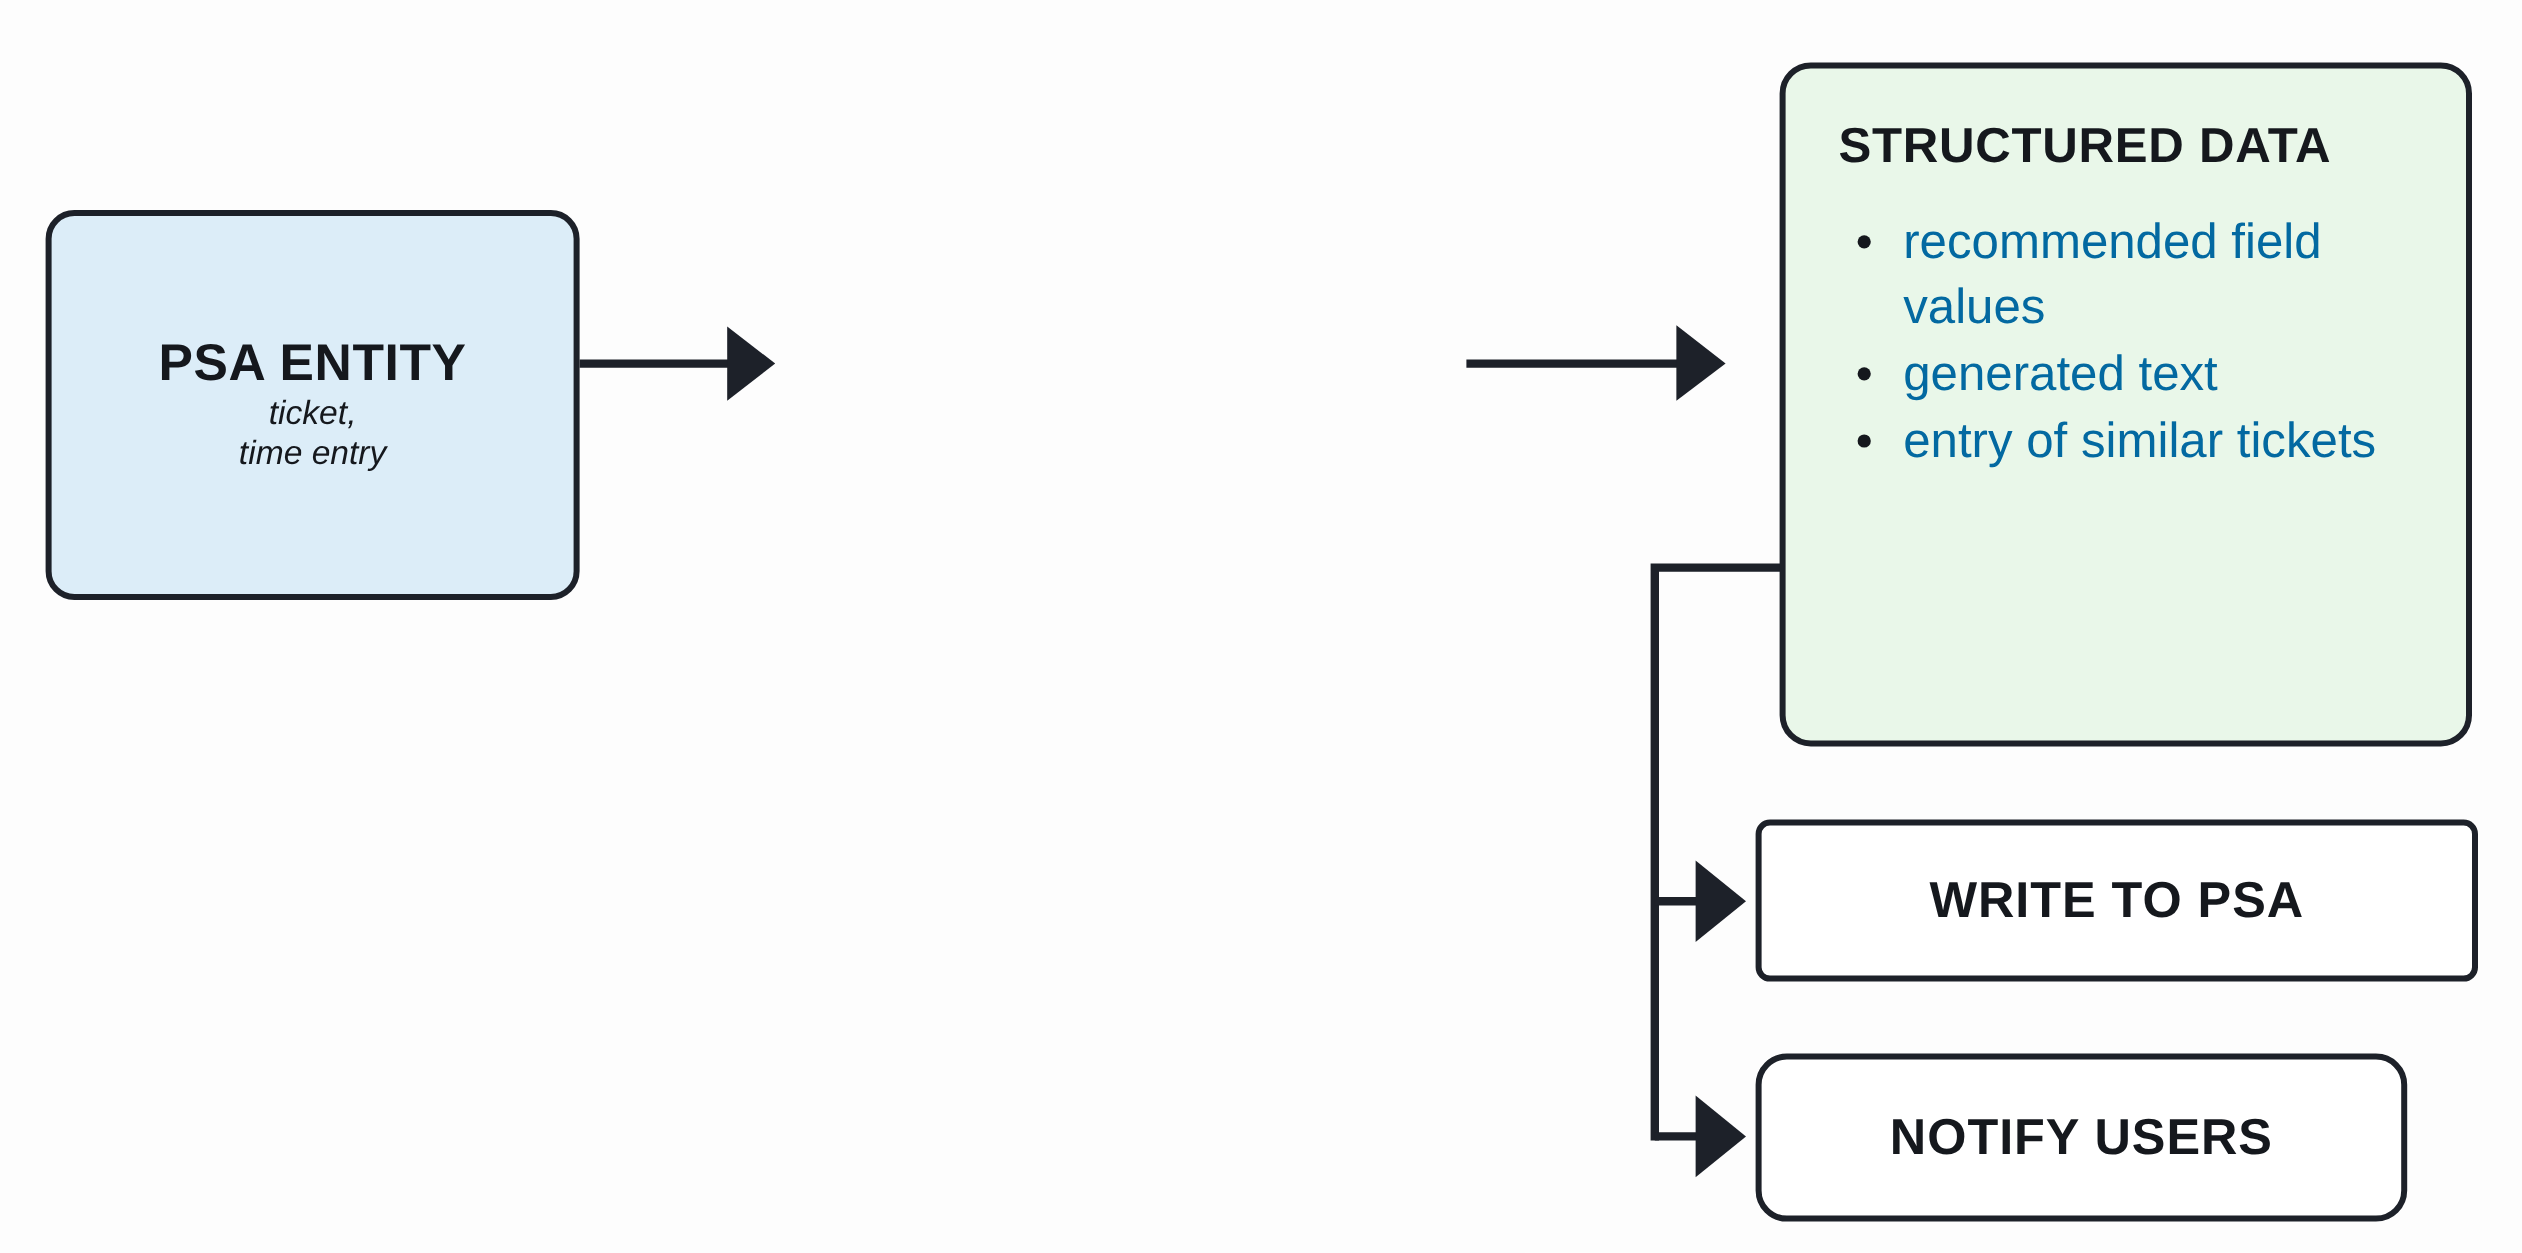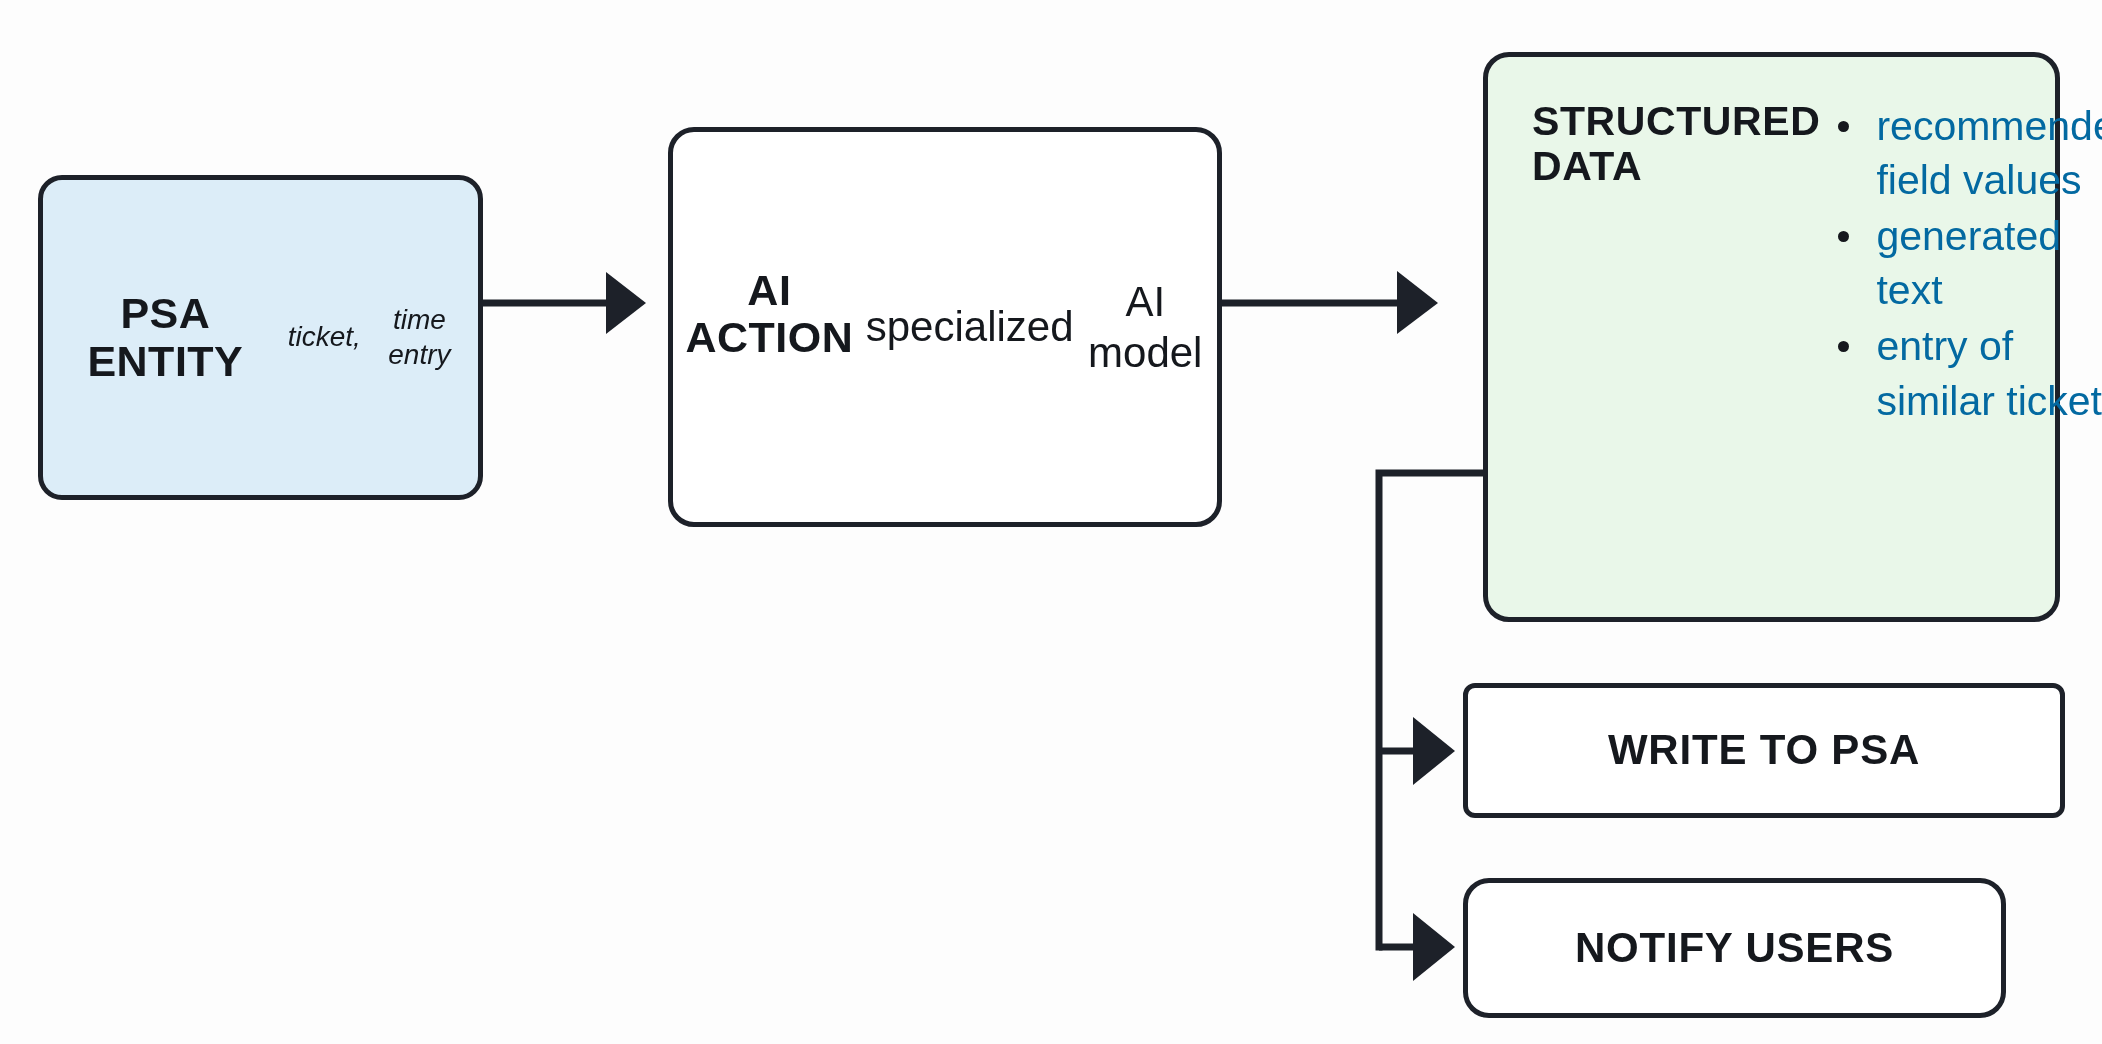--- a/index.html
+++ b/index.html
@@ -19,21 +19,21 @@
     overflow: hidden;
   }
 
   
   .node {
     position: absolute;
     box-sizing: border-box;
     border: 5px solid #1d2129;
     border-radius: 22px;
     display: flex;
-    flex-direction: row;
+    flex-direction: column;
     align-items: center;
     justify-content: center;
     color: #15181d;
     text-align: center;
   }
 
   .node-title {
     font-weight: bold;
     letter-spacing: 0.5px;
     line-height: 1.1;
@@ -184,25 +184,20 @@
       <polygon points="1413,913 1413,981 1455,947" fill="#1d2129"></polygon>
     </g>
   </svg>
 
   <div class="node" id="node-psa-entity">
     <div class="node-title">PSA ENTITY</div>
     <div class="node-sub">ticket,</div>
     <div class="node-sub">time entry</div>
   </div>
 
-  <div class="node" id="node-ai-action">
-    <div class="node-title">AI ACTION</div>
-    <div class="node-sub">specialized</div>
-    <div class="node-sub">AI model</div>
-  </div>
 
   <div class="node" id="node-structured-data">
     <div class="node-title">STRUCTURED DATA</div>
     <ul class="bullet-list">
       <li class="bullet-item">
         <span class="bullet-dot"></span>
         <span>recommended field values</span>
       </li>
       <li class="bullet-item">
         <span class="bullet-dot"></span>

